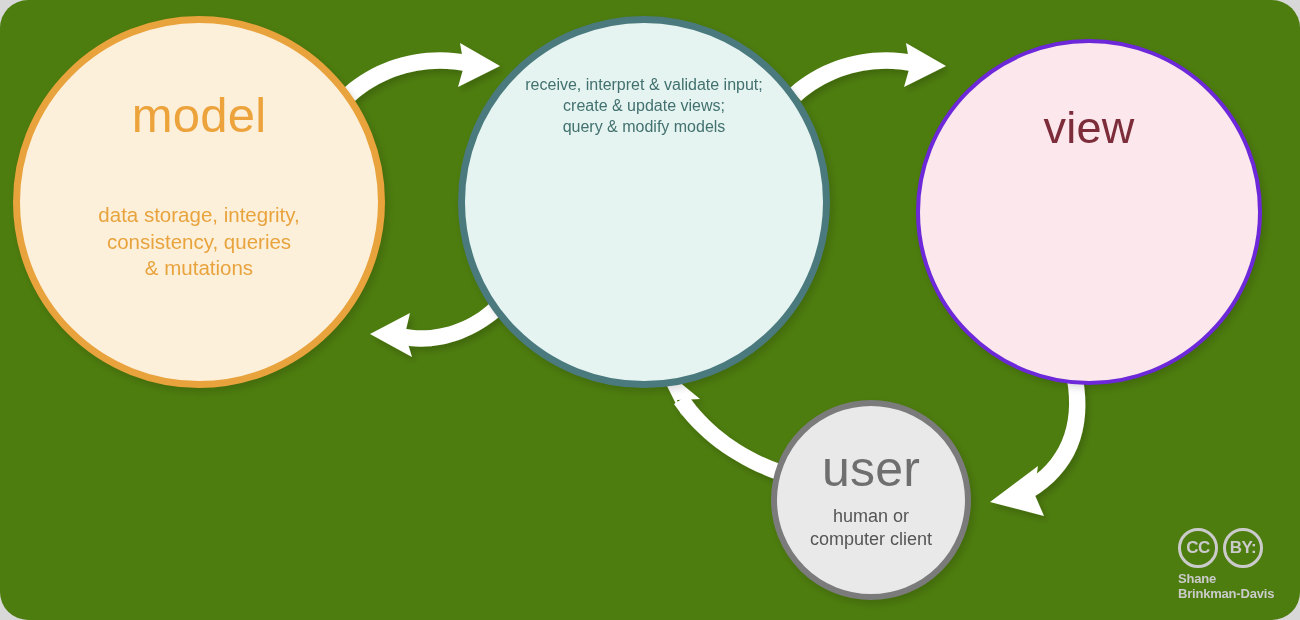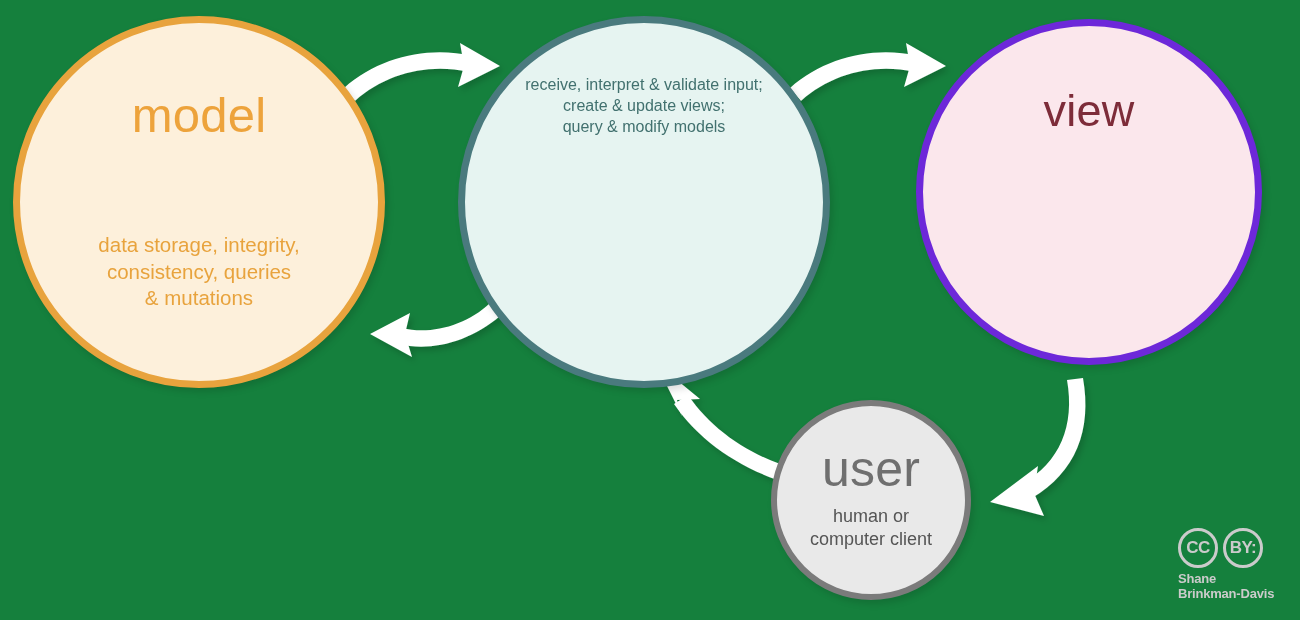--- a/index.html
+++ b/index.html
@@ -8,22 +8,23 @@
     padding: 0;
     background: #d8d8d8;
   }
   body {
     font-family: "Liberation Sans", sans-serif;
   }
   #stage {
     position: relative;
     width: 1300px;
     height: 620px;
-    background: #15803d;
+    background: #4d7c0f;
     overflow: hidden;
+    border-radius: 28px;
   }
   .svg-layer {
     position: absolute;
     left: 0;
     top: 0;
     width: 1300px;
     height: 620px;
   }
   .node {
     position: absolute;
@@ -56,21 +57,21 @@
     box-shadow: 3px 4px 7px rgba(0,0,0,0.13);
   }
   #node-model .node-title {
     color: #eda33b;
     font-size: 49px;
     margin-top: 68px;
   }
   #node-model .node-body {
     color: #e8a33d;
     font-size: 20.5px;
-    margin-top: 92px;
+    margin-top: 62px;
   }
 
   
   #node-controller {
     left: 458px;
     top: 16px;
     width: 372px;
     height: 372px;
     background: #e6f4f1;
     border: 7px solid #4a7a7e;
@@ -83,25 +84,25 @@
   }
   #node-controller .node-body {
     color: #42716f;
     font-size: 16px;
     margin-top: 52px;
   }
 
   
   #node-view {
     left: 916px;
-    top: 19px;
+    top: 39px;
     width: 346px;
     height: 346px;
     background: #fbe7ec;
-    border: 7px solid #6d28d9;
+    border: 4px solid #6d28d9;
     box-shadow: 3px 4px 7px rgba(0,0,0,0.13);
     gap: 32px;
   }
   #node-view .node-title {
     color: #7d2c39;
     font-size: 45px;
     margin-top: 62px;
   }
   #node-view .node-body {
     color: #7d2c39;

